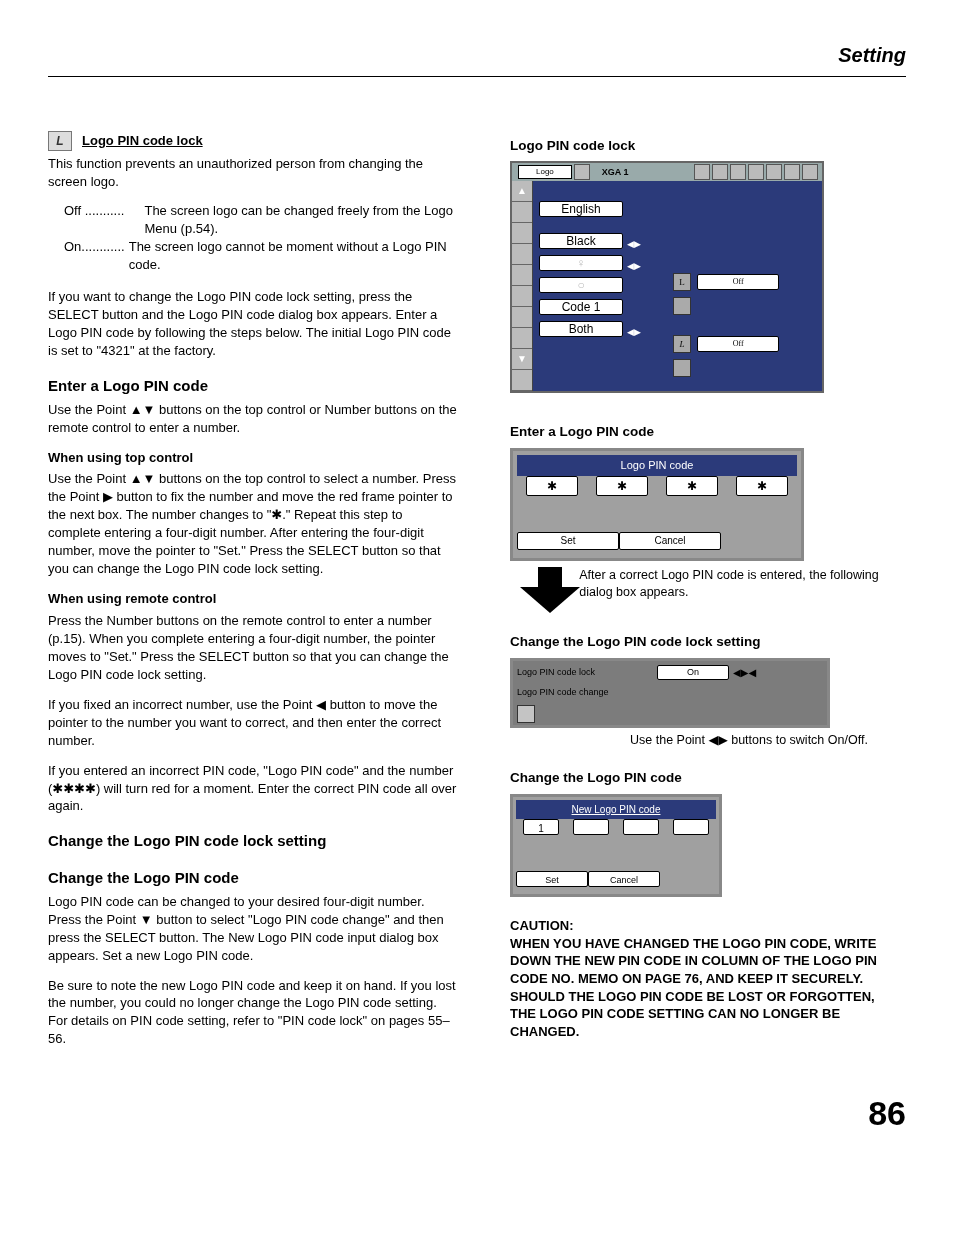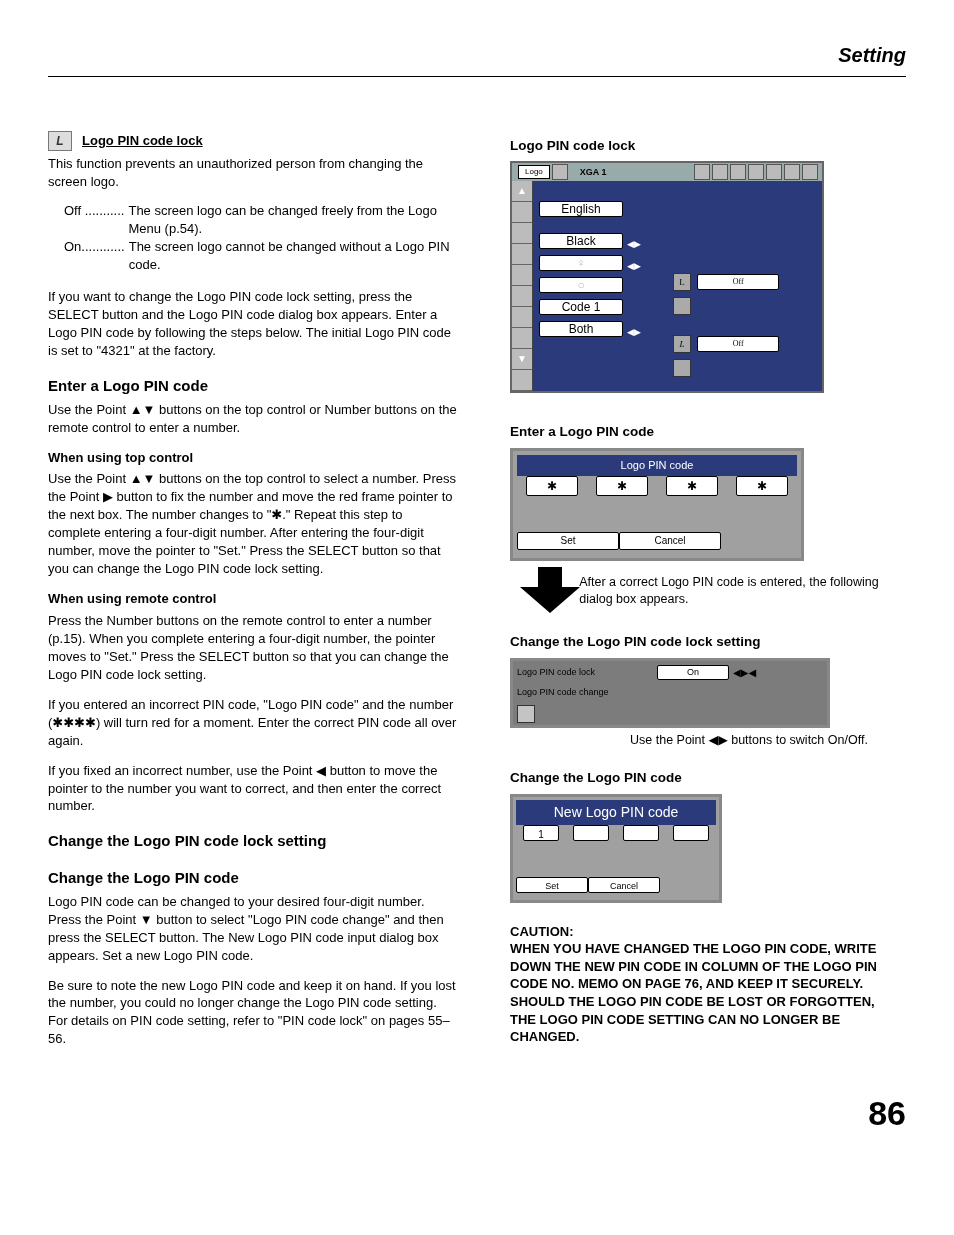--- a/index.html
+++ b/index.html
@@ -78,21 +78,21 @@
     color: #fff;
     margin-bottom: 30px;
   }
   .osd1-top {
     height: 18px;
     background: #9aa;
     display: flex;
     align-items: center;
     color: #000;
   }
-  .osd1-top .lab { background:#fff; border:1px solid #000; height:12px; line-height:12px; padding:0 6px; margin-left:6px; font-size:8px;}
+  .osd1-top .lab { background:#fff; border:1px solid #000; height:12px; line-height:12px; padding:0 17px; margin-left:6px; font-size:8px;}
   .osd1-top .ic { width:14px; height:14px; background:#bbb; border:1px solid #555; margin-left:2px; }
   .osd1-top .mode { margin-left: 12px; font-size:9px; font-weight:bold; }
   .osd1-top .icongrp { margin-left:auto; display:flex; margin-right:4px;}
   .osd-body { display:flex; }
   .osd-nav {
     width: 20px;
     background: #8a8a8a;
     display: flex; flex-direction: column;
     border-right: 1px solid #444;
   }
@@ -141,21 +141,21 @@
   .pin-boxes div {
     width:50px;height:18px;background:#fff;border:1px solid #000;
     text-align:center;line-height:18px;font-size:12px;border-radius:2px;
   }
   .pin-actions { display:flex; justify-content:flex-start; margin-bottom:4px;margin-top:36px;}
   .pin-actions div {
     width:100px;height:16px;background:#fff;border:1px solid #000;
     text-align:center;line-height:16px;font-size:10px;border-radius:2px;color:#000;
   }
   .arrow-block {
-    display:flex; align-items:center; margin: 6px 0 18px 10px;
+    display:flex; align-items:flex-start; margin: 6px 0 18px 10px;
   }
   .big-arrow {
     width:60px;height:48px;position:relative;margin-right:14px;
   }
   .big-arrow .stem { position:absolute; left:18px; top:0; width:24px; height:22px; background:#000;}
   .big-arrow .head {
     position:absolute; left:0; top:20px;
     border-left:30px solid transparent;
     border-right:30px solid transparent;
     border-top:26px solid #000;
@@ -175,21 +175,21 @@
   }
   .lock-arrows { font-size:10px; }
   .quit-ic { width:16px;height:16px;background:#c4c4c4;border:1px solid #333; margin-top:2px;}
   .use-note { font-size:12.5px; margin:4px 0 20px 120px; }
 
   
   .new-pin {
     width: 200px; border:3px solid #888; background:#a0a0a0; padding:3px;
     margin-bottom: 20px;
   }
-  .new-pin .pin-title { font-size:14px; }
+  .new-pin .pin-title { font-size:10px;text-decoration:underline; }
   .new-pin .pin-boxes div { width:34px; height:14px; font-size:10px;}
   .new-pin .pin-actions div { width:70px; height:14px; font-size:9px;}
 
   .caution { font-weight:bold; font-size:13px; line-height:1.35;}
   .page-num {
     text-align:right; font-weight:bold; font-size:34px;
     margin-top:30px;
   }
 </style>
 </head>
@@ -201,41 +201,41 @@
 
   <div class="left-col">
     <div class="hdrline">
       <span class="logo-icon"></span>
       <span class="underline-bold">Logo PIN code lock</span>
     </div>
     <p>This function prevents an unauthorized person from changing the screen logo.</p>
 
     <div class="deflist">
       <div class="defrow">
-        <span style="white-space:pre;margin-right:4px;">Off ...........</span>
+        <span style="white-space:pre;margin-right:20px;">Off ...........</span>
         <span class="defdesc">The screen logo can be changed freely from the Logo Menu (p.54).</span>
       </div>
       <div class="defrow">
         <span style="white-space:pre;margin-right:4px;">On............</span>
-        <span class="defdesc">The screen logo cannot be changed without a Logo PIN code.</span>
+        <span class="defdesc">The screen logo cannot be moment without a Logo PIN code.</span>
       </div>
     </div>
 
     <p>If you want to change the Logo PIN code lock setting, press the SELECT button and the Logo PIN code dialog box appears. Enter a Logo PIN code by following the steps below. The initial Logo PIN code is set to "4321" at the factory.</p>
 
     <h3 class="sec">Enter a Logo PIN code</h3>
     <p>Use the Point ▲▼ buttons on the top control or Number buttons on the remote control to enter a number.</p>
 
     <p class="subbold">When using top control</p>
     <p>Use the Point ▲▼ buttons on the top control to select a number. Press the Point ▶ button to fix the number and move the red frame pointer to the next box. The number changes to "✱." Repeat this step to complete entering a four-digit number. After entering the four-digit number, move the pointer to "Set." Press the SELECT button so that you can change the Logo PIN code lock setting.</p>
 
     <p class="subbold">When using remote control</p>
     <p>Press the Number buttons on the remote control to enter a number (p.15). When you complete entering a four-digit number, the pointer moves to "Set." Press the SELECT button so that you can change the Logo PIN code lock setting.</p>
+    <p>If you fixed an incorrect number, use the Point ◀ button to move the pointer to the number you want to correct, and then enter the correct number.</p>
     <p>If you entered an incorrect PIN code, "Logo PIN code" and the number (✱✱✱✱) will turn red for a moment. Enter the correct PIN code all over again.</p>
-    <p>If you fixed an incorrect number, use the Point ◀ button to move the pointer to the number you want to correct, and then enter the correct number.</p>
 
     <h3 class="sec">Change the Logo PIN code lock setting</h3>
 
     <h3 class="sec">Change the Logo PIN code</h3>
     <p>Logo PIN code can be changed to your desired four-digit number. Press the Point ▼ button to select "Logo PIN code change" and then press the SELECT button. The New Logo PIN code input dialog box appears. Set a new Logo PIN code.</p>
     <p>Be sure to note the new Logo PIN code and keep it on hand. If you lost the number, you could no longer change the Logo PIN code setting. For details on PIN code setting, refer to "PIN code lock" on pages 55–56.</p>
   </div>
 
   <div class="right-col">
     <div class="right-heading">Logo PIN code lock</div>

